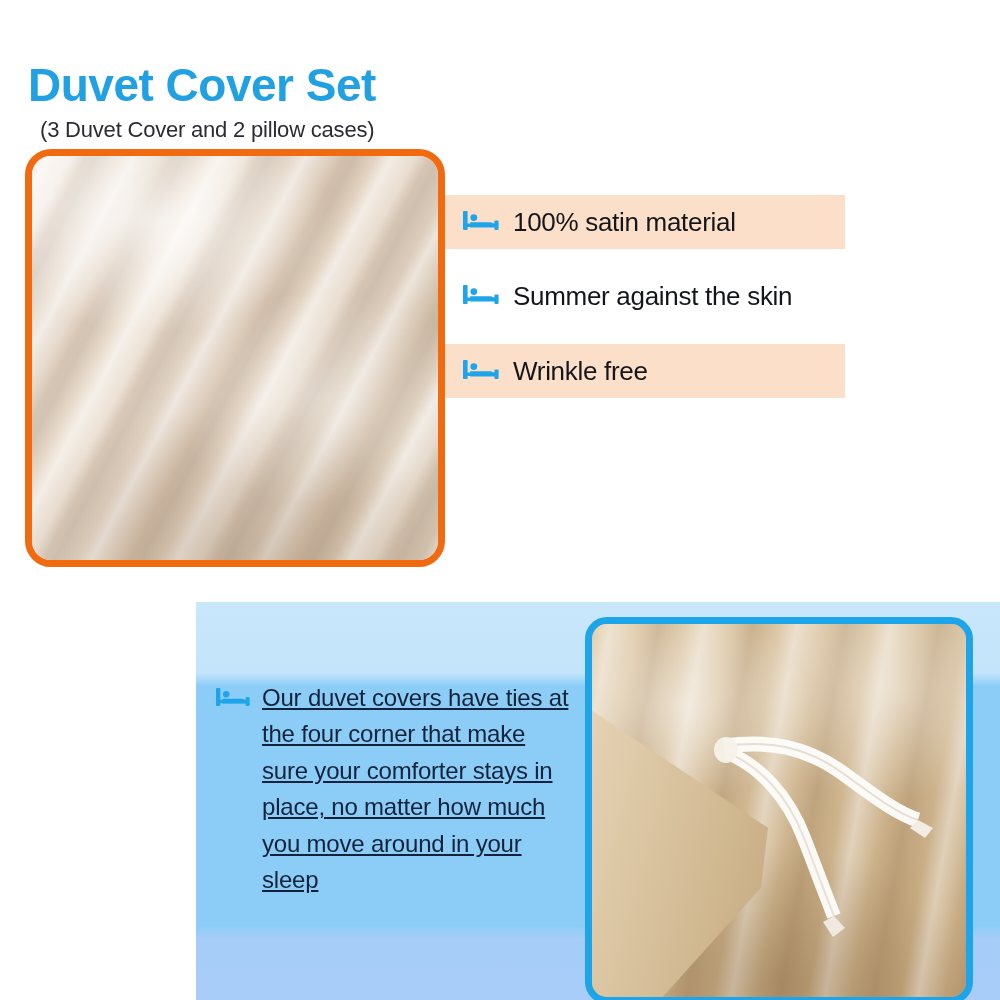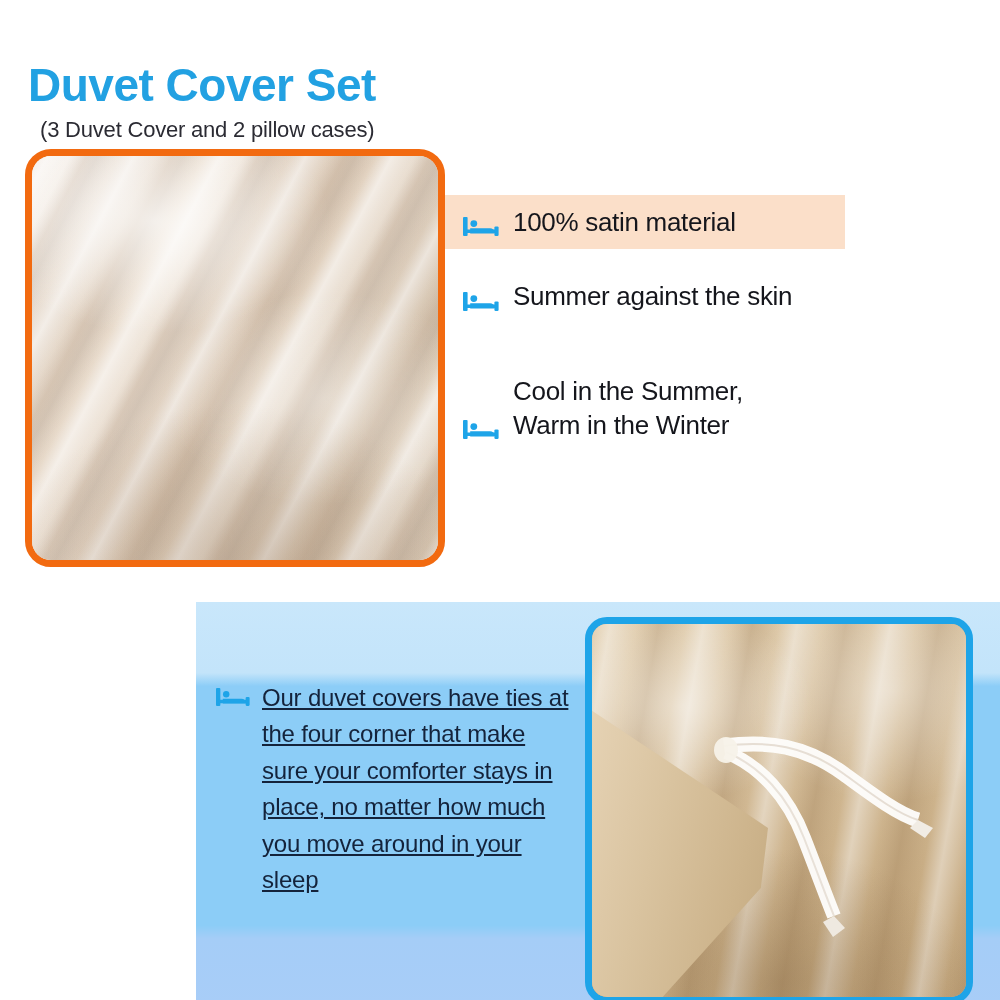--- a/index.html
+++ b/index.html
@@ -49,21 +49,21 @@
     content:"";position:absolute;inset:0;
     background:
       radial-gradient(ellipse 70% 45% at 30% 16%, rgba(255,255,255,0.70), rgba(255,255,255,0) 62%),
       radial-gradient(ellipse 60% 40% at 72% 60%, rgba(255,255,255,0.35), rgba(255,255,255,0) 66%),
       radial-gradient(ellipse 80% 55% at 50% 100%, rgba(150,122,96,0.30), rgba(0,0,0,0) 70%);
   }
 
   
   .features{position:absolute;left:445px;top:150px;width:520px;}
   .feature-row{
-    position:relative;display:flex;align-items:flex-end;
+    position:relative;display:flex;align-items:flex-start;
     min-height:50px;padding:10px 0 10px 18px;box-sizing:border-box;
   }
   .feature-row.band{background:#fbdfc9;width:400px;}
   .feature-row .bedicon{flex:0 0 auto;margin-top:4px;margin-right:14px;}
   .feature-row .ftext{
     font-size:26px;color:#15161c;line-height:1.32;letter-spacing:-0.3px;white-space:pre-line;
   }
   .gap{height:20px;}
 
   
@@ -155,36 +155,35 @@
           <path d="M7.2 13.2 H27 a4.6 4.6 0 0 1 4.6 4.6 v0.6 H7.2 z" fill="#1ea4e8"></path>
           <rect x="2.6" y="14.4" width="30.6" height="3.6" rx="1.3" fill="#1ea4e8"></rect>
           <rect x="31.4" y="11.4" width="4.2" height="9.6" rx="1.2" fill="#1ea4e8"></rect>
         </svg>
       </span>
       <span class="ftext">Summer against the skin</span>
     </div>
 
     <div class="gap"></div>
 
+    <div class="feature-row band">
+      <span class="bedicon">
+        <svg width="36" height="24" viewBox="0 0 36 24" aria-hidden="true">
+          <rect x="0" y="2" width="4.6" height="19" rx="1" fill="#1ea4e8"></rect>
+          <circle cx="10.8" cy="8.6" r="3.4" fill="#1ea4e8"></circle>
+          <path d="M7.2 13.2 H27 a4.6 4.6 0 0 1 4.6 4.6 v0.6 H7.2 z" fill="#1ea4e8"></path>
+          <rect x="2.6" y="14.4" width="30.6" height="3.6" rx="1.3" fill="#1ea4e8"></rect>
+          <rect x="31.4" y="11.4" width="4.2" height="9.6" rx="1.2" fill="#1ea4e8"></rect>
+        </svg>
+      </span>
+      <span class="ftext">Wrinkle free</span>
+    </div>
 
     <div class="gap"></div>
 
-    <div class="feature-row">
-      <span class="bedicon">
-        <svg width="36" height="24" viewBox="0 0 36 24" aria-hidden="true">
-          <rect x="0" y="2" width="4.6" height="19" rx="1" fill="#1ea4e8"></rect>
-          <circle cx="10.8" cy="8.6" r="3.4" fill="#1ea4e8"></circle>
-          <path d="M7.2 13.2 H27 a4.6 4.6 0 0 1 4.6 4.6 v0.6 H7.2 z" fill="#1ea4e8"></path>
-          <rect x="2.6" y="14.4" width="30.6" height="3.6" rx="1.3" fill="#1ea4e8"></rect>
-          <rect x="31.4" y="11.4" width="4.2" height="9.6" rx="1.2" fill="#1ea4e8"></rect>
-        </svg>
-      </span>
-      <span class="ftext">Cool in the Summer,
-Warm in the Winter</span>
-    </div>
 
   </div>
 
   <div class="blue-panel">
     <div class="blue-text">
       <span class="bedicon">
         <svg width="34" height="23" viewBox="0 0 36 24" aria-hidden="true">
           <rect x="0" y="2" width="4.6" height="19" rx="1" fill="#1ea4e8"></rect>
           <circle cx="10.8" cy="8.6" r="3.4" fill="#1ea4e8"></circle>
           <path d="M7.2 13.2 H27 a4.6 4.6 0 0 1 4.6 4.6 v0.6 H7.2 z" fill="#1ea4e8"></path>

